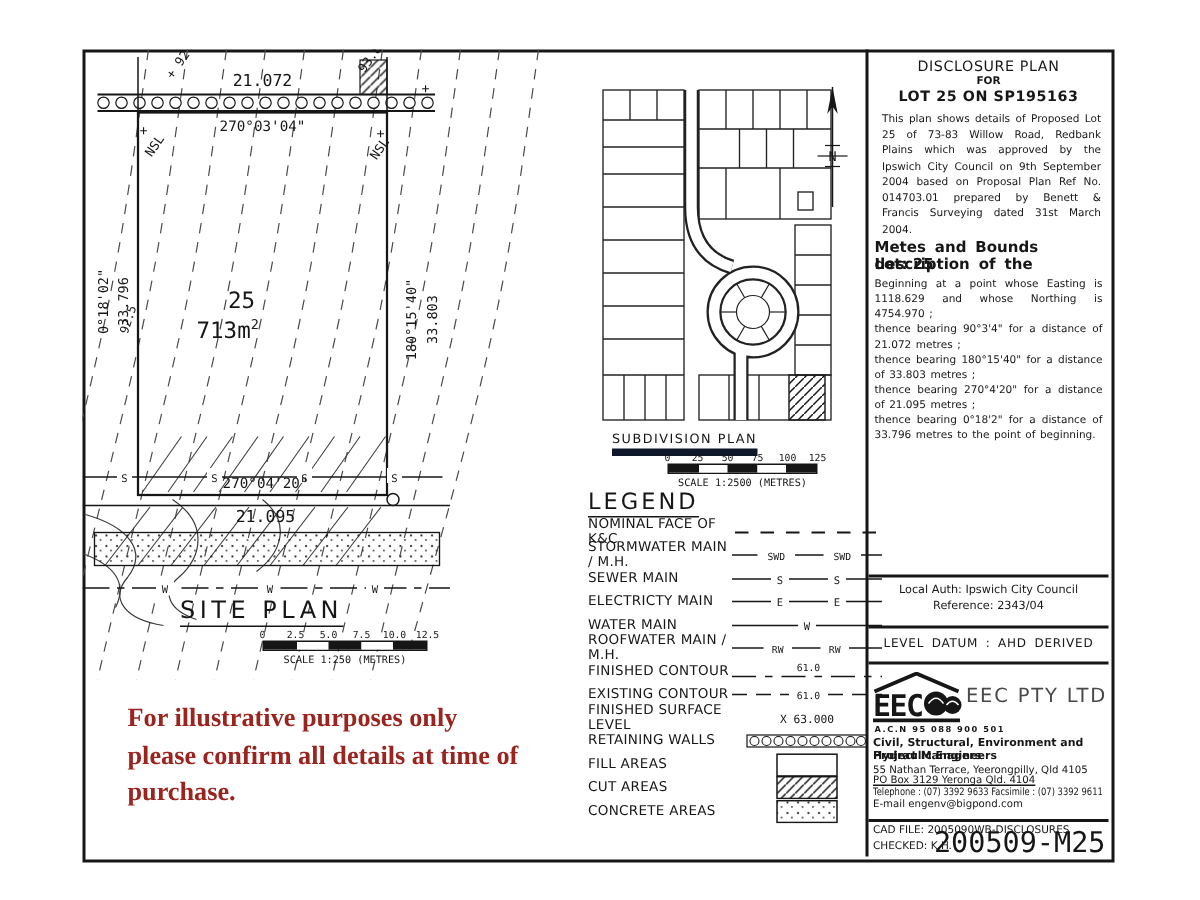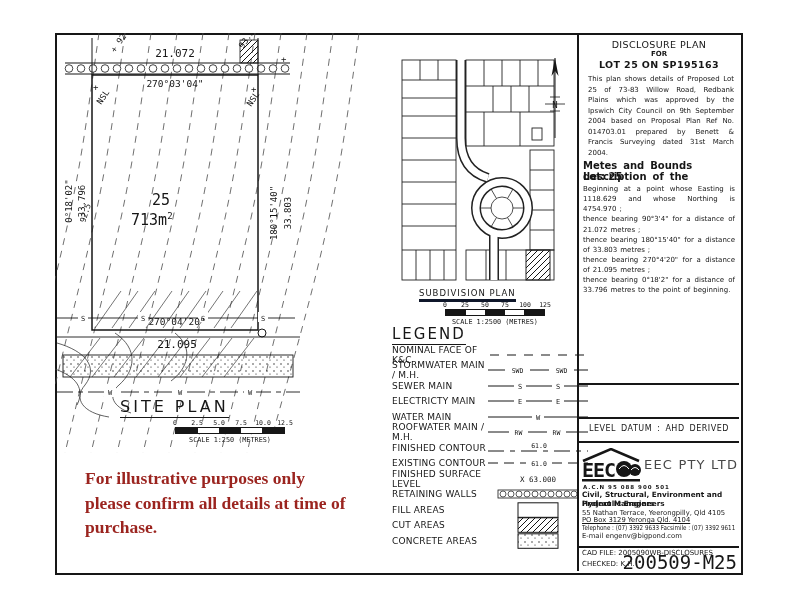--- a/index.html
+++ b/index.html
@@ -31,21 +31,21 @@
   .a1{top:509px;} .a2{top:516px;text-decoration:underline;}
   .ph{top:524px;white-space:nowrap;transform:scaleX(.82);transform-origin:left top;}
   .em{top:532px;}
   .cad{left:582px;top:549px;font-size:7px;}
   .chk{left:582px;top:560px;font-size:7px;}
   .dwgno{left:620px;top:551px;width:117px;text-align:right;font-family:"DejaVu Sans Mono",monospace;font-size:19px;}
   
   .plan-title{font-size:16px;letter-spacing:3px;border-bottom:1.5px solid #161616;padding-bottom:1px;
               font-family:"DejaVu Sans",sans-serif;}
   #site-title{left:120px;top:397px;}
-  #sub-title{left:419px;top:288px;font-size:8.5px;letter-spacing:1px;border-bottom:3px solid #0f172a;text-align:right;}
+  #sub-title{left:408px;top:288px;font-size:8.5px;letter-spacing:1px;border-bottom:5px solid #0f172a;text-align:right;}
   #legend-title{left:392px;top:325px;font-size:15px;letter-spacing:2px;border-bottom:1.5px solid #161616;}
   .scalebar{position:absolute;}
   .sb-labels{position:relative;height:8px;}
   .sb-labels span{position:absolute;transform:translateX(-50%);font-size:6.5px;font-family:"DejaVu Sans Mono",monospace;}
   .sb-bar{display:flex;height:5px;border:1px solid #161616;}
   .sb-bar span{flex:1;}
   .sb-bar span:nth-child(odd){background:#161616;}
   .sb-bar span:nth-child(even){background:#fff;}
   .sb-text{text-align:center;font-size:6.8px;margin-top:2px;font-family:"DejaVu Sans Mono",monospace;}
   #legend-list{left:392px;top:347px;width:196px;}
@@ -460,20 +460,24 @@
   <div class="abs metes-h metes-h2">Lot: 25</div>
   <div class="abs metes-body">
     <div class="mline">Beginning at a point whose Easting is 1118.629 and whose Northing is 4754.970 ;</div>
     <div class="mline">thence bearing 90°3'4" for a distance of 21.072 metres ;</div>
     <div class="mline">thence bearing 180°15'40" for a distance of 33.803 metres ;</div>
     <div class="mline">thence bearing 270°4'20" for a distance of 21.095 metres ;</div>
     <div class="mline">thence bearing 0°18'2" for a distance of 33.796 metres to the point of beginning.</div>
   </div>
 
   <div class="abs hline" style="top:383px"></div>
+  <div class="abs rp ctr la-box">
+    <div>Local Auth: Ipswich City Council</div>
+    <div>Reference: 2343/04</div>
+  </div>
   <div class="abs hline" style="top:417px"></div>
   <div class="abs rp ctr ld-box">LEVEL DATUM : AHD DERIVED</div>
   <div class="abs hline" style="top:441px"></div>
 
   <svg class="abs" style="left:582px;top:448px" width="60" height="34" viewBox="0 0 60 34">
     <polyline points="1,13 29,1 57,13" fill="none" stroke="#161616" stroke-width="2.5"></polyline>
     <text x="0" y="29" font-size="20" font-weight="bold" font-family="DejaVu Sans" letter-spacing="-1">EEC</text>
     <circle cx="42" cy="21" r="8" fill="#161616"></circle>
       <circle cx="53" cy="22" r="6" fill="#161616"></circle>
     <path d="M37,21 q5,-7 10,0 M49,22 q4,-5 8,0" stroke="#fff" stroke-width="1" fill="none"></path>

